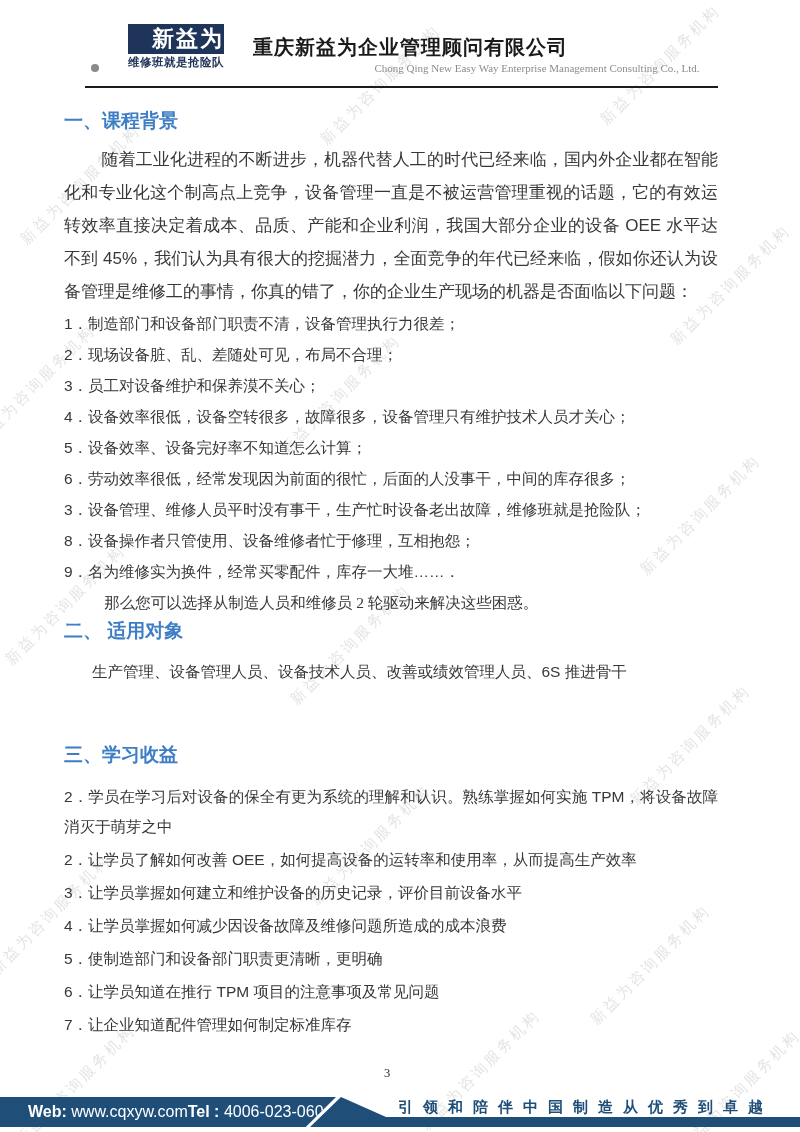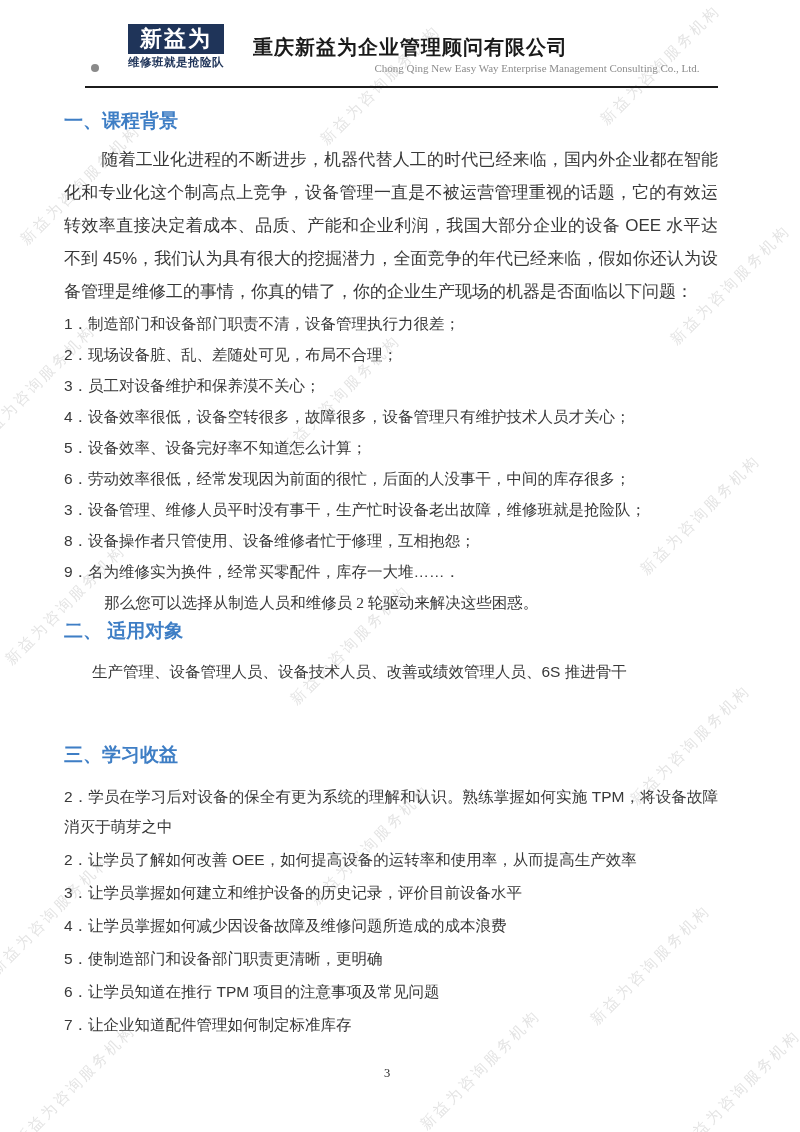--- a/index.html
+++ b/index.html
@@ -13,21 +13,21 @@
   .wm {
     position:absolute; color:#d2d2d2; opacity:.6; font-size:15px;
     letter-spacing:3px; white-space:nowrap;
     transform:rotate(-45deg); transform-origin:left bottom;
     pointer-events:none; user-select:none;
   }
   
   .header { position:relative; height:88px; }
   .gray-dot { position:absolute; left:91px; top:64px; width:8px; height:8px;
     border-radius:50%; background:#8a8a8a; }
-  .logo { position:absolute; left:128px; top:24px; width:96px; text-align:center; }
+  .logo { position:absolute; left:128px; top:24px; width:96px; text-align:right; }
   .logo-box { background:#1f3459; color:#ffffff; font-weight:bold;
     font-size:22px; line-height:30px; letter-spacing:2px; }
   .logo-sub { color:#1f3459; font-weight:bold; font-size:11.5px; line-height:14px;
     margin-top:1px; letter-spacing:0.5px; }
   .company-cn { position:absolute; left:253px; top:34px; font-size:20px;
     font-weight:bold; color:#1a1a1a; letter-spacing:1px; }
   .company-en { position:absolute; left:362px; top:62px; width:350px;
     text-align:center; font-family:"Liberation Serif", serif;
     font-size:11px; line-height:13px; color:#8c8c8c; }
   .header-rule { position:absolute; left:85px; right:82px; top:86px;
@@ -116,14 +116,19 @@
     <p class="benefit">2．让学员了解如何改善 OEE，如何提高设备的运转率和使用率，从而提高生产效率</p>
     <p class="benefit">3．让学员掌握如何建立和维护设备的历史记录，评价目前设备水平</p>
     <p class="benefit">4．让学员掌握如何减少因设备故障及维修问题所造成的成本浪费</p>
     <p class="benefit">5．使制造部门和设备部门职责更清晰，更明确</p>
     <p class="benefit">6．让学员知道在推行 TPM 项目的注意事项及常见问题</p>
     <p class="benefit">7．让企业知道配件管理如何制定标准库存</p>
   </div>
 
   <div class="page-num">3</div>
 
+  <div class="ribbon">
+    <div class="wedge-strip"></div>
+    <div class="bar-left"><b>Web:</b>&nbsp;<span>www.cqxyw.com</span><b>Tel :</b>&nbsp;<span>4006-023-060</span></div>
+    <div class="slogan">引领和陪伴中国制造从优秀到卓越</div>
+  </div>
 
 </div>
 
 </body></html>

